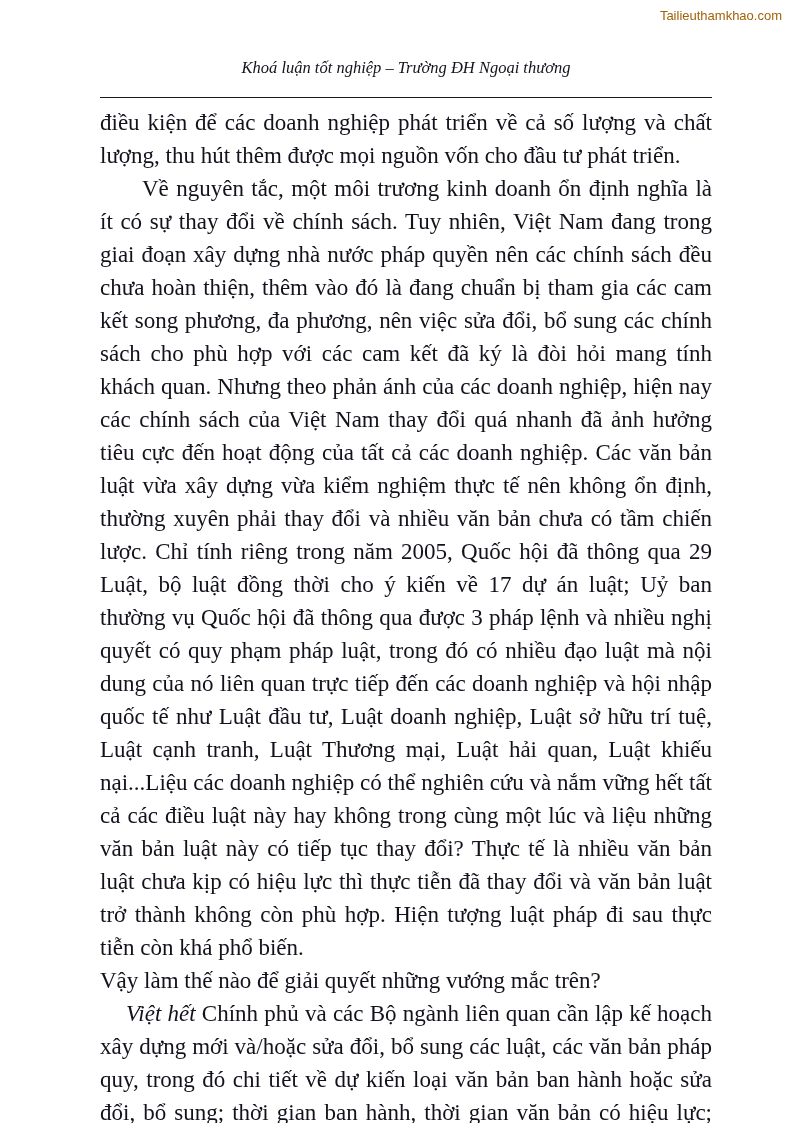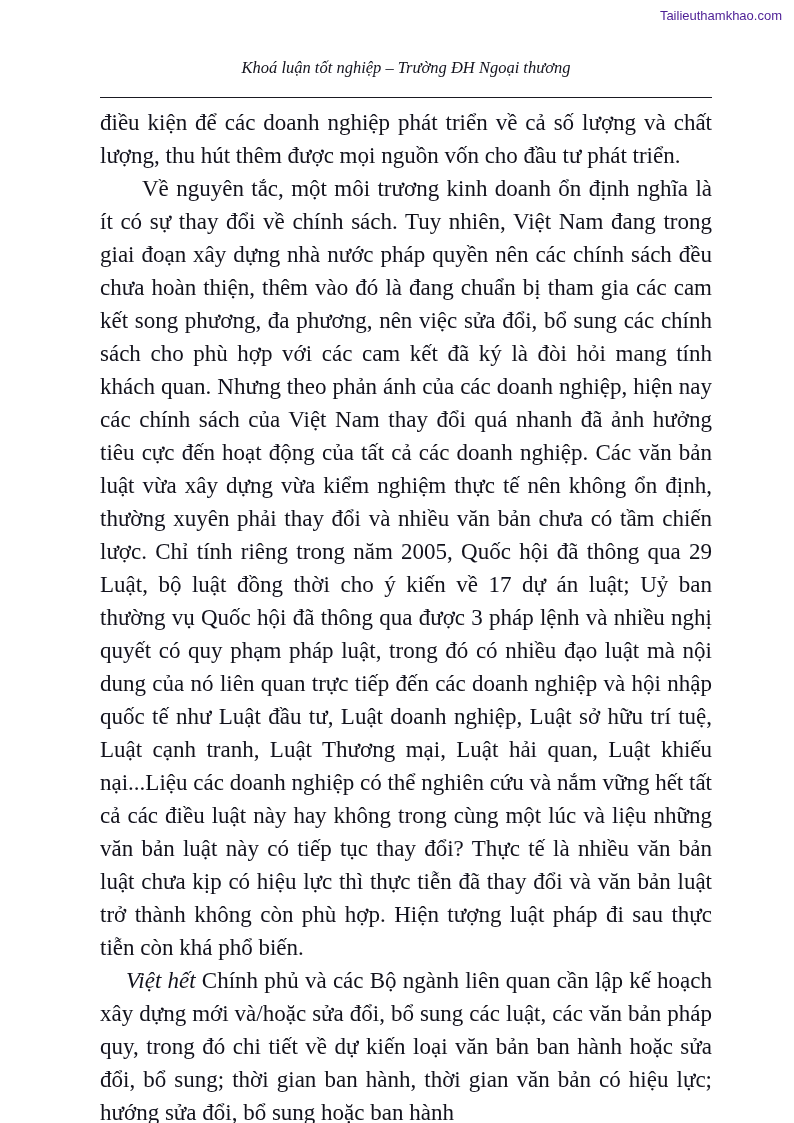--- a/index.html
+++ b/index.html
@@ -13,21 +13,21 @@
     font-family: "Liberation Serif", "DejaVu Serif", serif;
     color: #12121c;
     overflow: hidden;
   }
   .watermark {
     position: absolute;
     top: 8px;
     right: 12px;
     font-family: "Liberation Sans", "DejaVu Sans", sans-serif;
     font-size: 13px;
-    color: #4c1d95;
+    color: #a16207;
   }
   .header {
     margin: 58px 82px 0 100px;
     text-align: center;
     font-style: italic;
     font-size: 16.5px;
     padding-bottom: 19px;
     border-bottom: 1.6px solid #1a1a22;
   }
   .content {
@@ -66,19 +66,20 @@
   <div class="header">
     <span>Khoá luận tốt nghiệp – Trường ĐH Ngoại thương</span>
   </div>
 
   <div class="content">
 
     <p class="para">điều kiện để các doanh nghiệp phát triển về cả số lượng và chất lượng, thu hút thêm được mọi nguồn vốn cho đầu tư phát triển.</p>
 
     <p class="para indent-lg">Về nguyên tắc, một môi trương kinh doanh ổn định nghĩa là ít có sự thay đổi về chính sách. Tuy nhiên, Việt Nam đang trong giai đoạn xây dựng nhà nước pháp quyền nên các chính sách đều chưa hoàn thiện, thêm vào đó là đang chuẩn bị tham gia các cam kết song phương, đa phương, nên việc sửa đổi, bổ sung các chính sách cho phù hợp với các cam kết đã ký là đòi hỏi mang tính khách quan. Nhưng theo phản ánh của các doanh nghiệp, hiện nay các chính sách của Việt Nam thay đổi quá nhanh đã ảnh hưởng tiêu cực đến hoạt động của tất cả các doanh nghiệp. Các văn bản luật vừa xây dựng vừa kiểm nghiệm thực tế nên không ổn định, thường xuyên phải thay đổi và nhiều văn bản chưa có tầm chiến lược. Chỉ tính riêng trong năm 2005, Quốc hội đã thông qua 29 Luật, bộ luật đồng thời cho ý kiến về 17 dự án luật; Uỷ ban thường vụ Quốc hội đã thông qua được 3 pháp lệnh và nhiều nghị quyết có quy phạm pháp luật, trong đó có nhiều đạo luật mà nội dung của nó liên quan trực tiếp đến các doanh nghiệp và hội nhập quốc tế như Luật đầu tư, Luật doanh nghiệp, Luật sở hữu trí tuệ, Luật cạnh tranh, Luật Thương mại, Luật hải quan, Luật khiếu nại...Liệu các doanh nghiệp có thể nghiên cứu và nắm vững hết tất cả các điều luật này hay không trong cùng một lúc và liệu những văn bản luật này có tiếp tục thay đổi? Thực tế là nhiều văn bản luật chưa kịp có hiệu lực thì thực tiễn đã thay đổi và văn bản luật trở thành không còn phù hợp. Hiện tượng luật pháp đi sau thực tiễn còn khá phổ biến.</p>
 
+    <p class="para">Vậy làm thế nào để giải quyết những vướng mắc trên?</p>
 
     <p class="para indent-sm"><em>Việt hết</em><span> Chính phủ và các Bộ ngành liên quan cần lập kế hoạch xây dựng mới và/hoặc sửa đổi, bổ sung các luật, các văn bản pháp quy, trong đó chi tiết về dự kiến loại văn bản ban hành hoặc sửa đổi, bổ sung; thời gian ban hành, thời gian văn bản có hiệu lực; hướng sửa đổi, bổ sung hoặc ban hành</span></p>
 
   </div>
 
 
 </div>
 
 </body></html>

